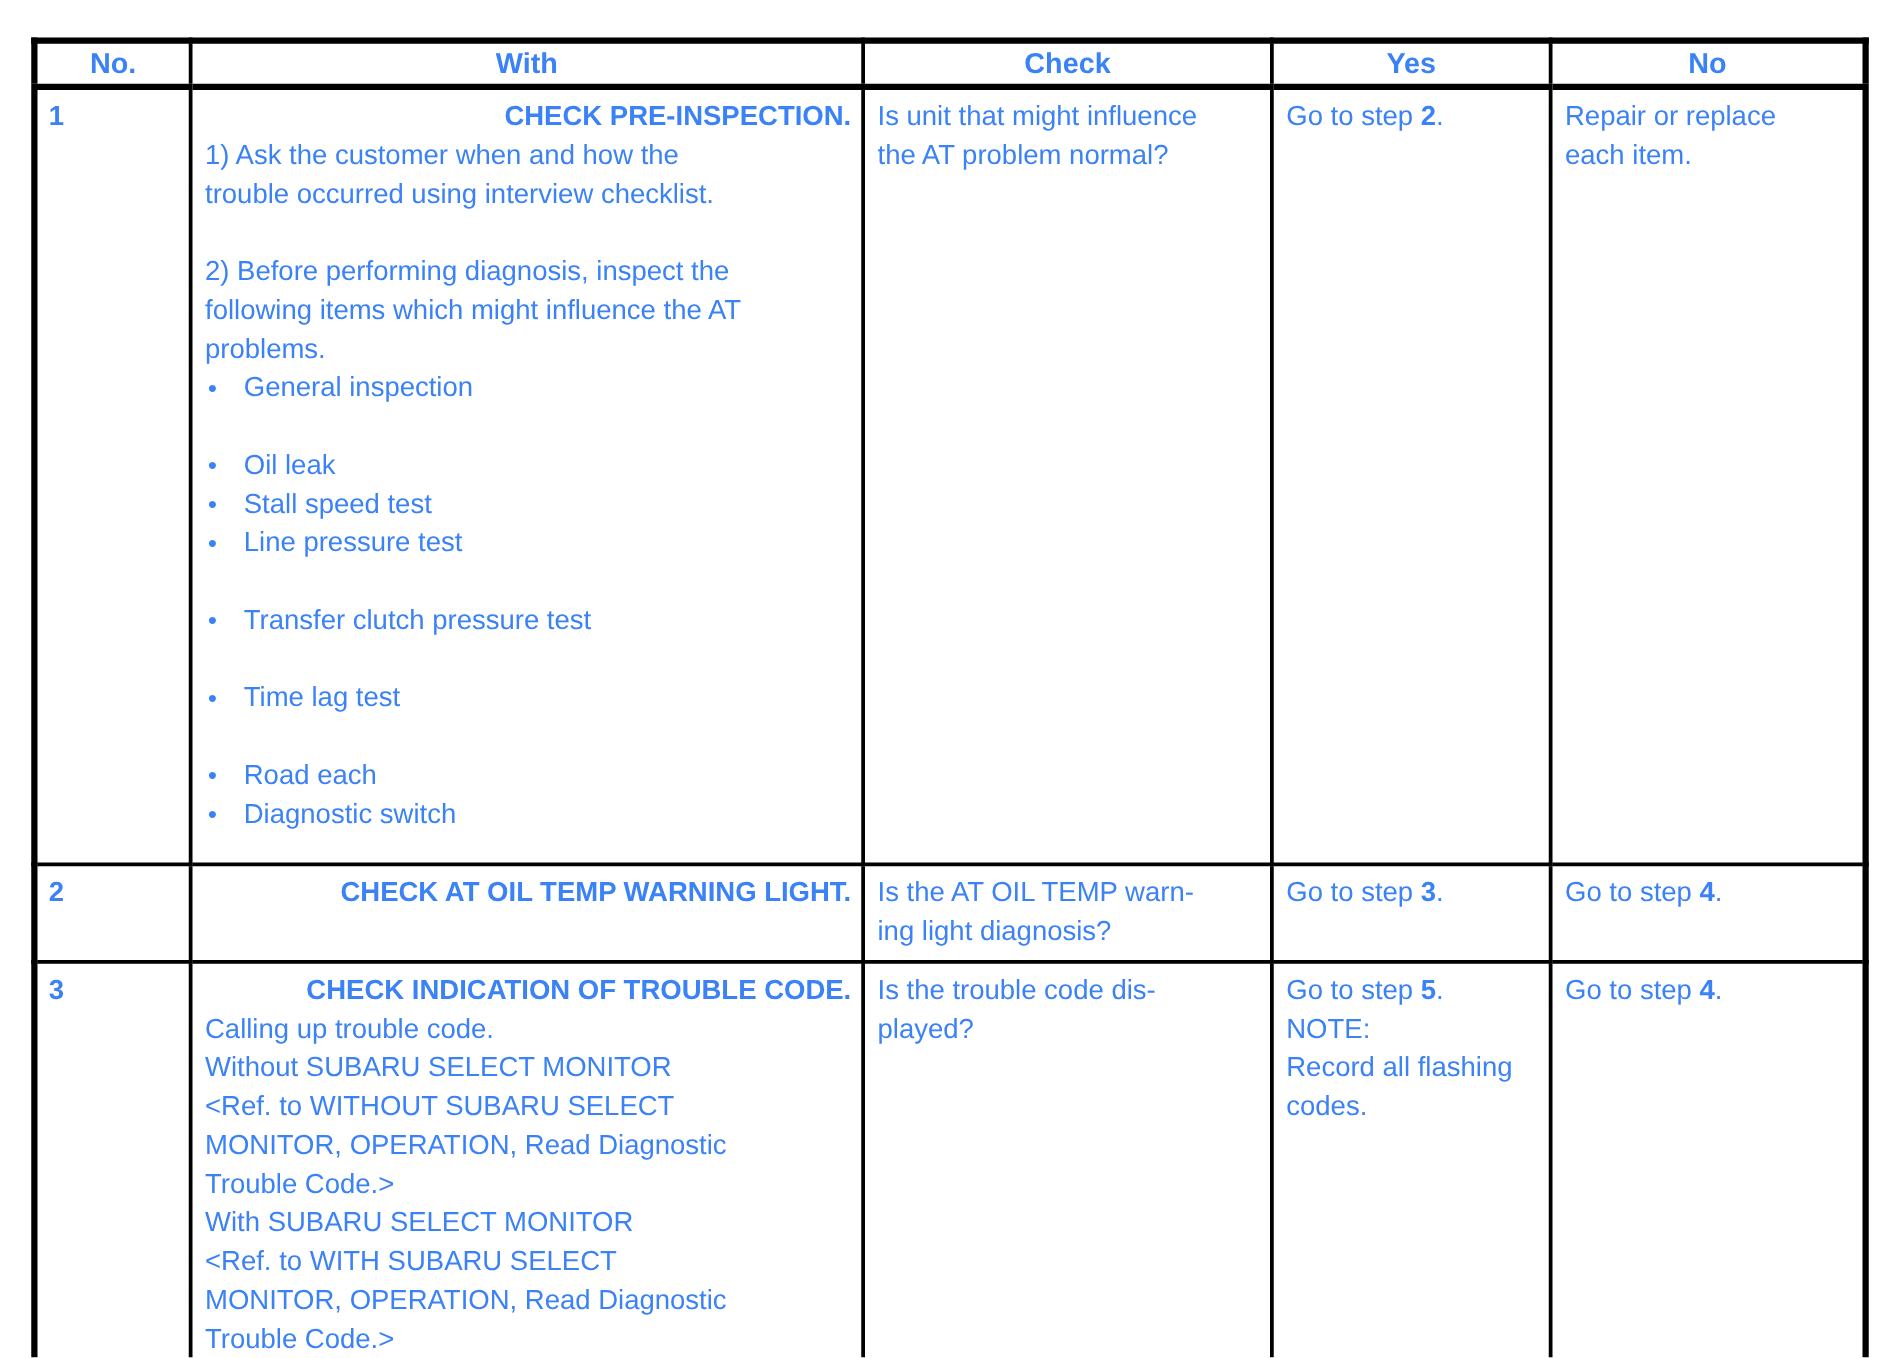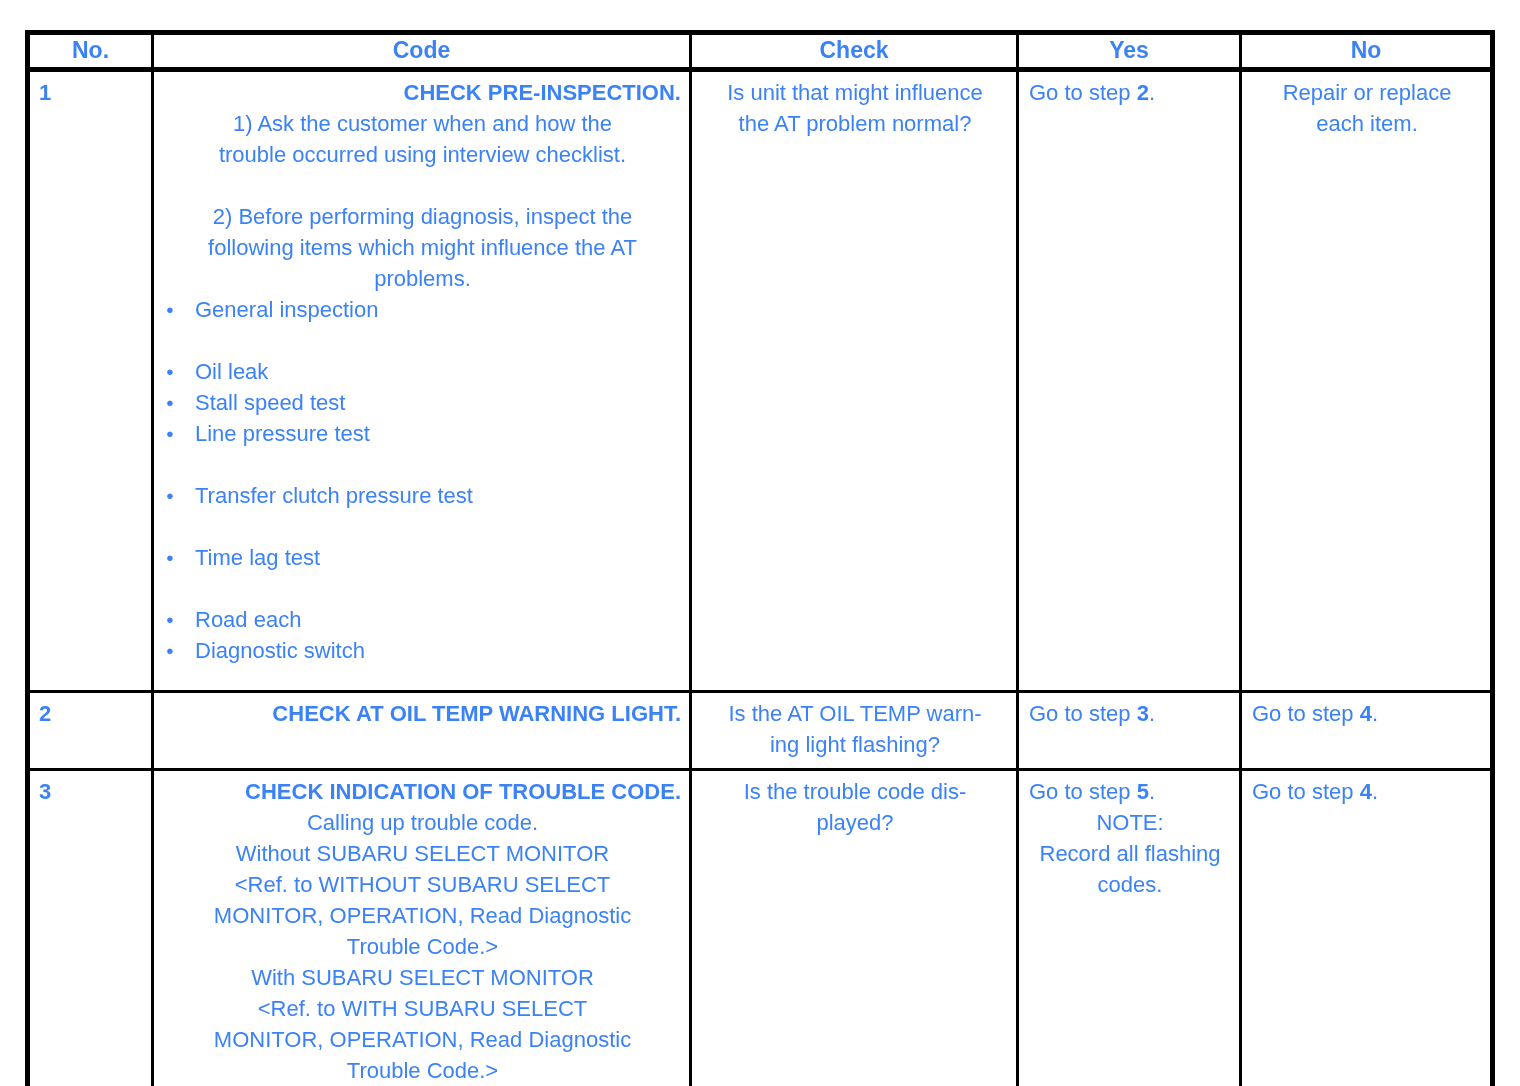--- a/index.html
+++ b/index.html
@@ -41,21 +41,21 @@
     border: 3px solid #000;
     vertical-align: top;
     font-size: 22px;
     line-height: 31px;
     padding: 5px 8px 8px 10px;
   }
   tr.r-1 td { height: 605px; }
   tr.r-2 td { height: 62px; }
   tr.r-3 td { height: 300px; }
 
-  .pre { white-space: pre-wrap; text-align: center; }
+  .pre { white-space: pre-wrap; }
   .step-title { font-weight: bold; text-align: right; }
   .num-cell { font-weight: bold; padding-left: 9px; }
   .b { font-weight: bold; }
 
   .bullet-group { margin-top: 31px; }
   .bullet-group.first { margin-top: 0; }
   .bullet-line { display: flex; align-items: flex-start; }
   .bullet-glyph {
     width: 29px;
     flex: 0 0 29px;
@@ -72,21 +72,21 @@
     <colgroup>
       <col class="c-no">
         <col class="c-step">
         <col class="c-check">
         <col class="c-yes">
         <col class="c-nocol">
     </colgroup>
     <thead>
       <tr>
         <th>No.</th>
-        <th>Code</th>
+        <th>With</th>
         <th>Check</th>
         <th>Yes</th>
         <th>No</th>
       </tr>
     </thead>
     <tbody>
 
       <tr class="r-1">
         <td class="num-cell">1</td>
         <td>
@@ -153,21 +153,21 @@
         </td>
       </tr>
 
       <tr class="r-2">
         <td class="num-cell">2</td>
         <td>
           <div class="step-title">CHECK AT OIL TEMP WARNING LIGHT.</div>
         </td>
         <td>
           <div class="pre">Is the AT OIL TEMP warn-
-ing light flashing?</div>
+ing light diagnosis?</div>
         </td>
         <td>
           <div><span>Go to step </span><span class="b">3</span><span>.</span></div>
         </td>
         <td>
           <div><span>Go to step </span><span class="b">4</span><span>.</span></div>
         </td>
       </tr>
 
       <tr class="r-3">

